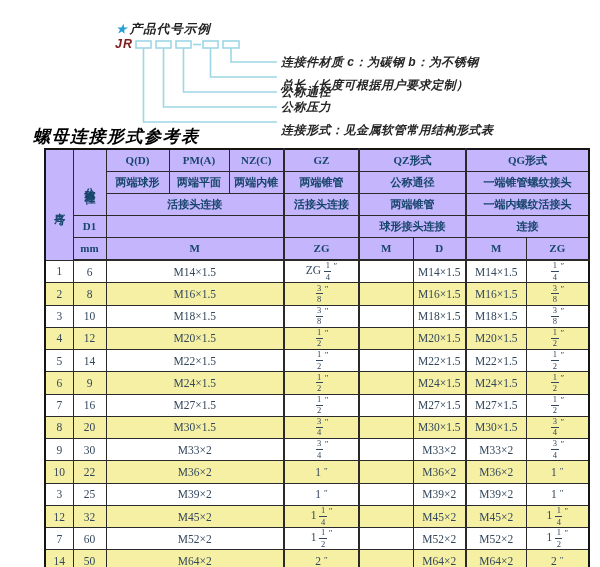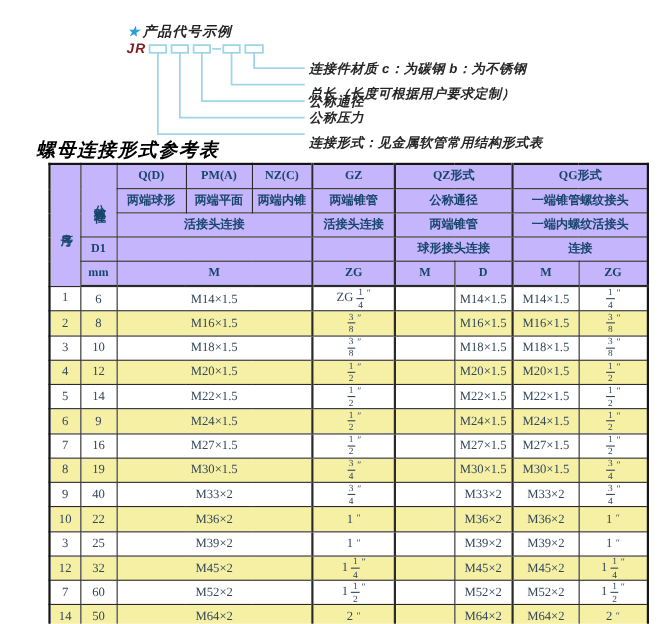--- a/index.html
+++ b/index.html
@@ -213,31 +213,31 @@
         <td>16</td>
         <td colspan="3">M27×1.5</td>
         <td class="gl"><span class="frac"><span class="fnum">1</span><span class="fden">2</span></span><span class="inch">″</span></td>
         <td class="gl"></td>
         <td>M27×1.5</td>
         <td class="gl">M27×1.5</td>
         <td><span class="frac"><span class="fnum">1</span><span class="fden">2</span></span><span class="inch">″</span></td>
       </tr>
       <tr class="alt">
         <td>8</td>
-        <td>19</td>
+        <td>20</td>
         <td colspan="3">M30×1.5</td>
         <td class="gl"><span class="frac"><span class="fnum">3</span><span class="fden">4</span></span><span class="inch">″</span></td>
         <td class="gl"></td>
         <td>M30×1.5</td>
         <td class="gl">M30×1.5</td>
         <td><span class="frac"><span class="fnum">3</span><span class="fden">4</span></span><span class="inch">″</span></td>
       </tr>
       <tr>
         <td>9</td>
-        <td>40</td>
+        <td>30</td>
         <td colspan="3">M33×2</td>
         <td class="gl"><span class="frac"><span class="fnum">3</span><span class="fden">4</span></span><span class="inch">″</span></td>
         <td class="gl"></td>
         <td>M33×2</td>
         <td class="gl">M33×2</td>
         <td><span class="frac"><span class="fnum">3</span><span class="fden">4</span></span><span class="inch">″</span></td>
       </tr>
       <tr class="alt">
         <td>10</td>
         <td>22</td>

